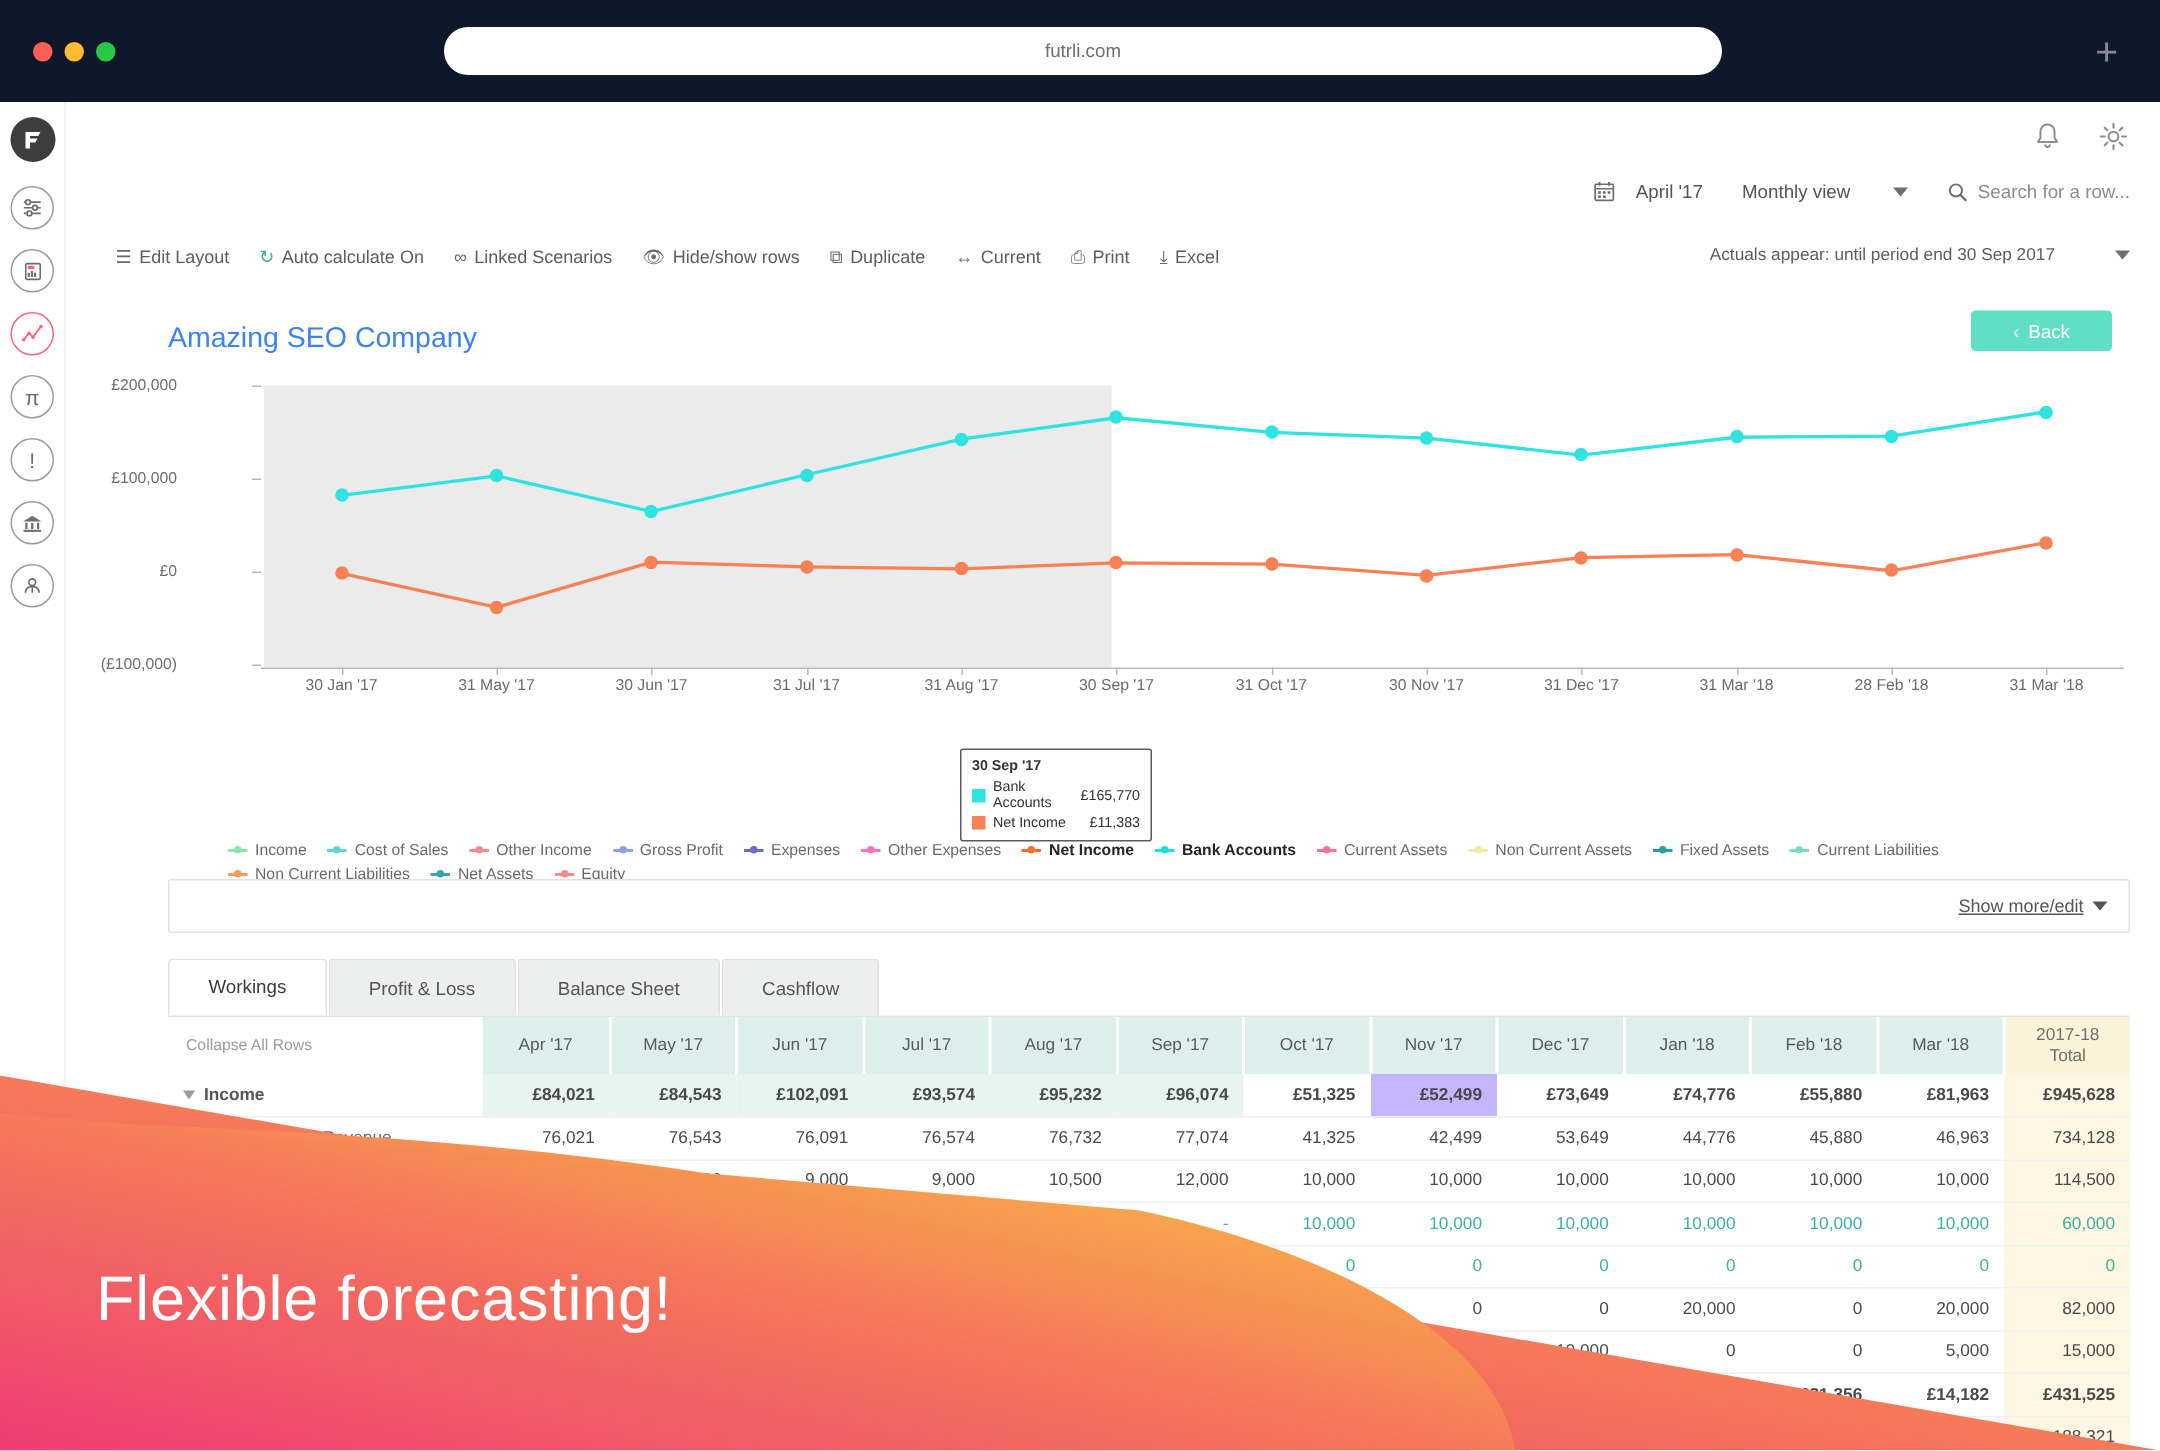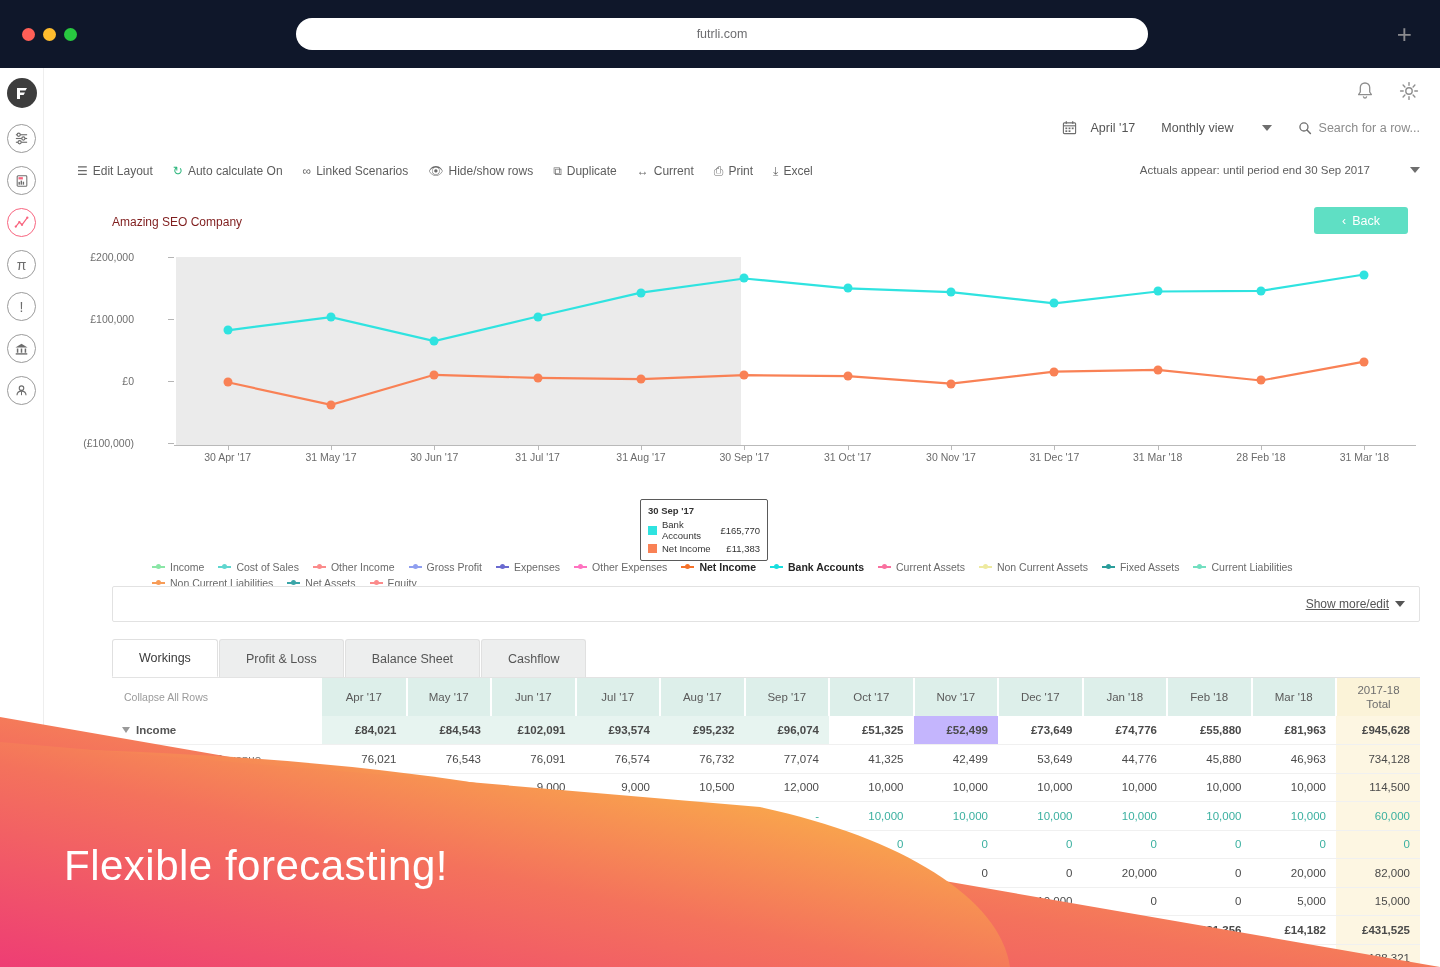--- a/index.html
+++ b/index.html
@@ -100,29 +100,29 @@
     position: absolute; right: 20px; top: 96px;
     display: flex; align-items: center; gap: 40px;
     font-size: 11.5px; color: #5d5d5d;
   }
 
   
   .chart-card {
     position: absolute; left: 24px; right: 20px; top: 133px;
     height: 385px; background: #fff;
   }
-  .chart-title { font-size: 12px; color: #7f1d1d; padding: 14px 0 0 44px; }
+  .chart-title { font-size: 19px; color: #3b82f6; padding: 14px 0 0 44px; }
   .back-btn {
     position: absolute; right: 12px; top: 6px;
     width: 94px; height: 27px; background: #5fdfc4; border-radius: 3px;
     color: #fff; font-size: 12.5px;
     display: flex; align-items: center; justify-content: center; gap: 6px;
   }
 
-  .plot-wrap { position: absolute; left: 0; top: 42px; right: 0; height: 340px; }
+  .plot-wrap { position: absolute; left: 0; top: 42px; right: 16px; height: 340px; }
   .plot { position: absolute; left: 108px; top: 14px; width: 1240px; height: 188px; }
   .plot-shade {
     position: absolute; left: 108px; top: 14px; width: 565px; height: 188px;
     background: #ebebeb;
   }
   .ylab {
     position: absolute; right: 1286px; font-size: 10.5px; color: #6e6e6e;
     text-align: right; width: 120px;
   }
   .ytick {
@@ -458,21 +458,21 @@
             <div class="dot-pt net" style="left: 62.5%; top: 67.3333%;"></div>
             <div class="dot-pt net" style="left: 70.8333%; top: 61%;"></div>
             <div class="dot-pt net" style="left: 79.1667%; top: 60%;"></div>
             <div class="dot-pt net" style="left: 87.5%; top: 65.6667%;"></div>
             <div class="dot-pt net" style="left: 95.8333%; top: 55.6667%;"></div>
           </div>
 
         <div class="axis-line"></div>
         <div id="xlabels">
             <div class="xtick" style="left: 159.667px;"></div>
-            <div class="xlab" style="left: 159.667px;">30 Apr '17</div>
+            <div class="xlab" style="left: 159.667px;">30 Jan '17</div>
             <div class="xtick" style="left: 263px;"></div>
             <div class="xlab" style="left: 263px;">31 May '17</div>
             <div class="xtick" style="left: 366.333px;"></div>
             <div class="xlab" style="left: 366.333px;">30 Jun '17</div>
             <div class="xtick" style="left: 469.667px;"></div>
             <div class="xlab" style="left: 469.667px;">31 Jul '17</div>
             <div class="xtick" style="left: 573px;"></div>
             <div class="xlab" style="left: 573px;">31 Aug '17</div>
             <div class="xtick" style="left: 676.333px;"></div>
             <div class="xlab" style="left: 676.333px;">30 Sep '17</div>

